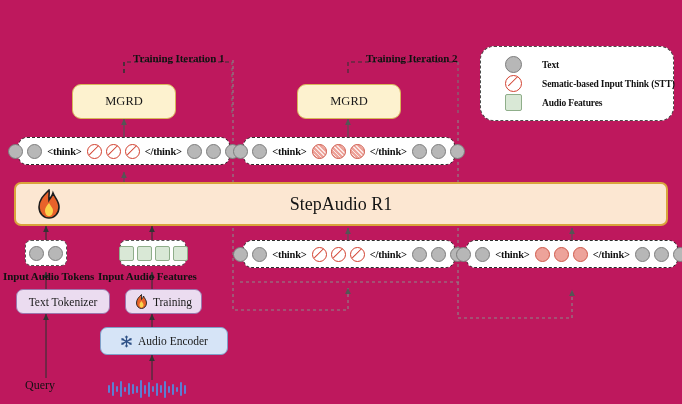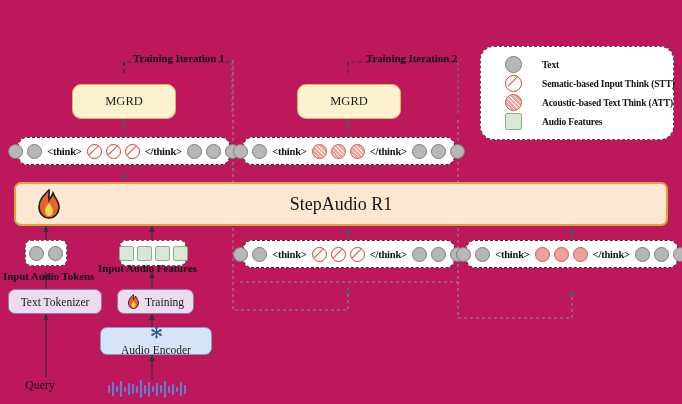--- a/index.html
+++ b/index.html
@@ -122,20 +122,21 @@
     display: flex;
     align-items: center;
     justify-content: center;
     gap: 5px;
     font-size: 11.5px;
     color: #1a1a1a;
   }
   .box-purple {
     background: #ebdcf0;
     border: 1.2px solid #9c76ad;
+    margin-left: 8px;
   }
   .box-blue {
     background: #d6e4f7;
     border: 1.2px solid #7f9fc9;
   }
 
   
   .cap {
     font-size: 11px;
     color: #111;
@@ -319,37 +320,37 @@
     <span class="tok tok-text"></span>
   </div>
   <div class="abs cap" style="left:3px; top:270px;">Input Audio Tokens</div>
 
   <div class="abs token-strip light" style="left:120px; top:240px; width:66px; height:26px; border-radius:6px; gap:3px;">
     <span class="tok-audio"></span>
     <span class="tok-audio"></span>
     <span class="tok-audio"></span>
     <span class="tok-audio"></span>
   </div>
-  <div class="abs cap" style="left:98px; top:262px;">Input Audio Features</div>
+  <div class="abs cap" style="left:98px; top:270px;">Input Audio Features</div>
 
   <div class="abs box box-purple" style="left:8px; top:289px; width:94px; height:25px;">
     <span>Text  Tokenizer</span>
   </div>
 
   <div class="abs box box-purple" style="left:117px; top:289px; width:77px; height:25px;">
     <span style="display:flex;">
       <svg class="flame-sm" viewBox="0 0 26 30">
         <path d="M13 1 C7 7 3 11 3 18 C3 24.5 7.8 29 13 29 C18.2 29 23 24.5 23 18 C23 12 19 9 17 4 C16 8 14 9 13 11 C12.6 7 13.6 4 13 1 Z" fill="#e8622a" stroke="#1d1d1d" stroke-width="1.8"></path>
         <path d="M13 14 C10.5 17 9 19 9 21.5 C9 25 10.8 27.2 13 27.2 C15.2 27.2 17 25 17 21.5 C17 19 15 17.5 13 14 Z" fill="#fbd24b"></path>
       </svg>
     </span>
     <span>Training</span>
   </div>
 
-  <div class="abs box box-blue" style="left:100px; top:327px; width:112px; height:28px;flex-direction:column;">
+  <div class="abs box box-blue" style="left:100px; top:327px; width:128px; height:28px;">
     <span style="display:flex;">
       <svg class="snow-sm" viewBox="0 0 16 16">
         <g stroke="#2c4f86" stroke-width="1.5" stroke-linecap="round">
           <path d="M8 1.5 L8 14.5"></path>
           <path d="M2.2 4.8 L13.8 11.2"></path>
           <path d="M2.2 11.2 L13.8 4.8"></path>
         </g>
         <g stroke="#2c4f86" stroke-width="1.2" stroke-linecap="round">
           <path d="M8 3.6 L6.4 2.2 M8 3.6 L9.6 2.2"></path>
           <path d="M8 12.4 L6.4 13.8 M8 12.4 L9.6 13.8"></path>
@@ -423,26 +424,20 @@
       <span class="legend-label">Text</span>
     </div>
 
     <div class="legend-row">
       <span class="legend-key">
         <span class="tok tok-stt legend-tok-big"></span>
       </span>
       <span class="legend-label">Sematic-based Input Think (STT)</span>
     </div>
 
-    <div class="legend-row">
-      <span class="legend-key">
-        <span class="tok tok-att legend-tok-big"></span>
-      </span>
-      <span class="legend-label">Acoustic-based Text Think (ATT)</span>
-    </div>
 
     <div class="legend-row">
       <span class="legend-key">
         <span class="tok-audio legend-sq-big"></span>
       </span>
       <span class="legend-label">Audio Features</span>
     </div>
 
   </div>
 

